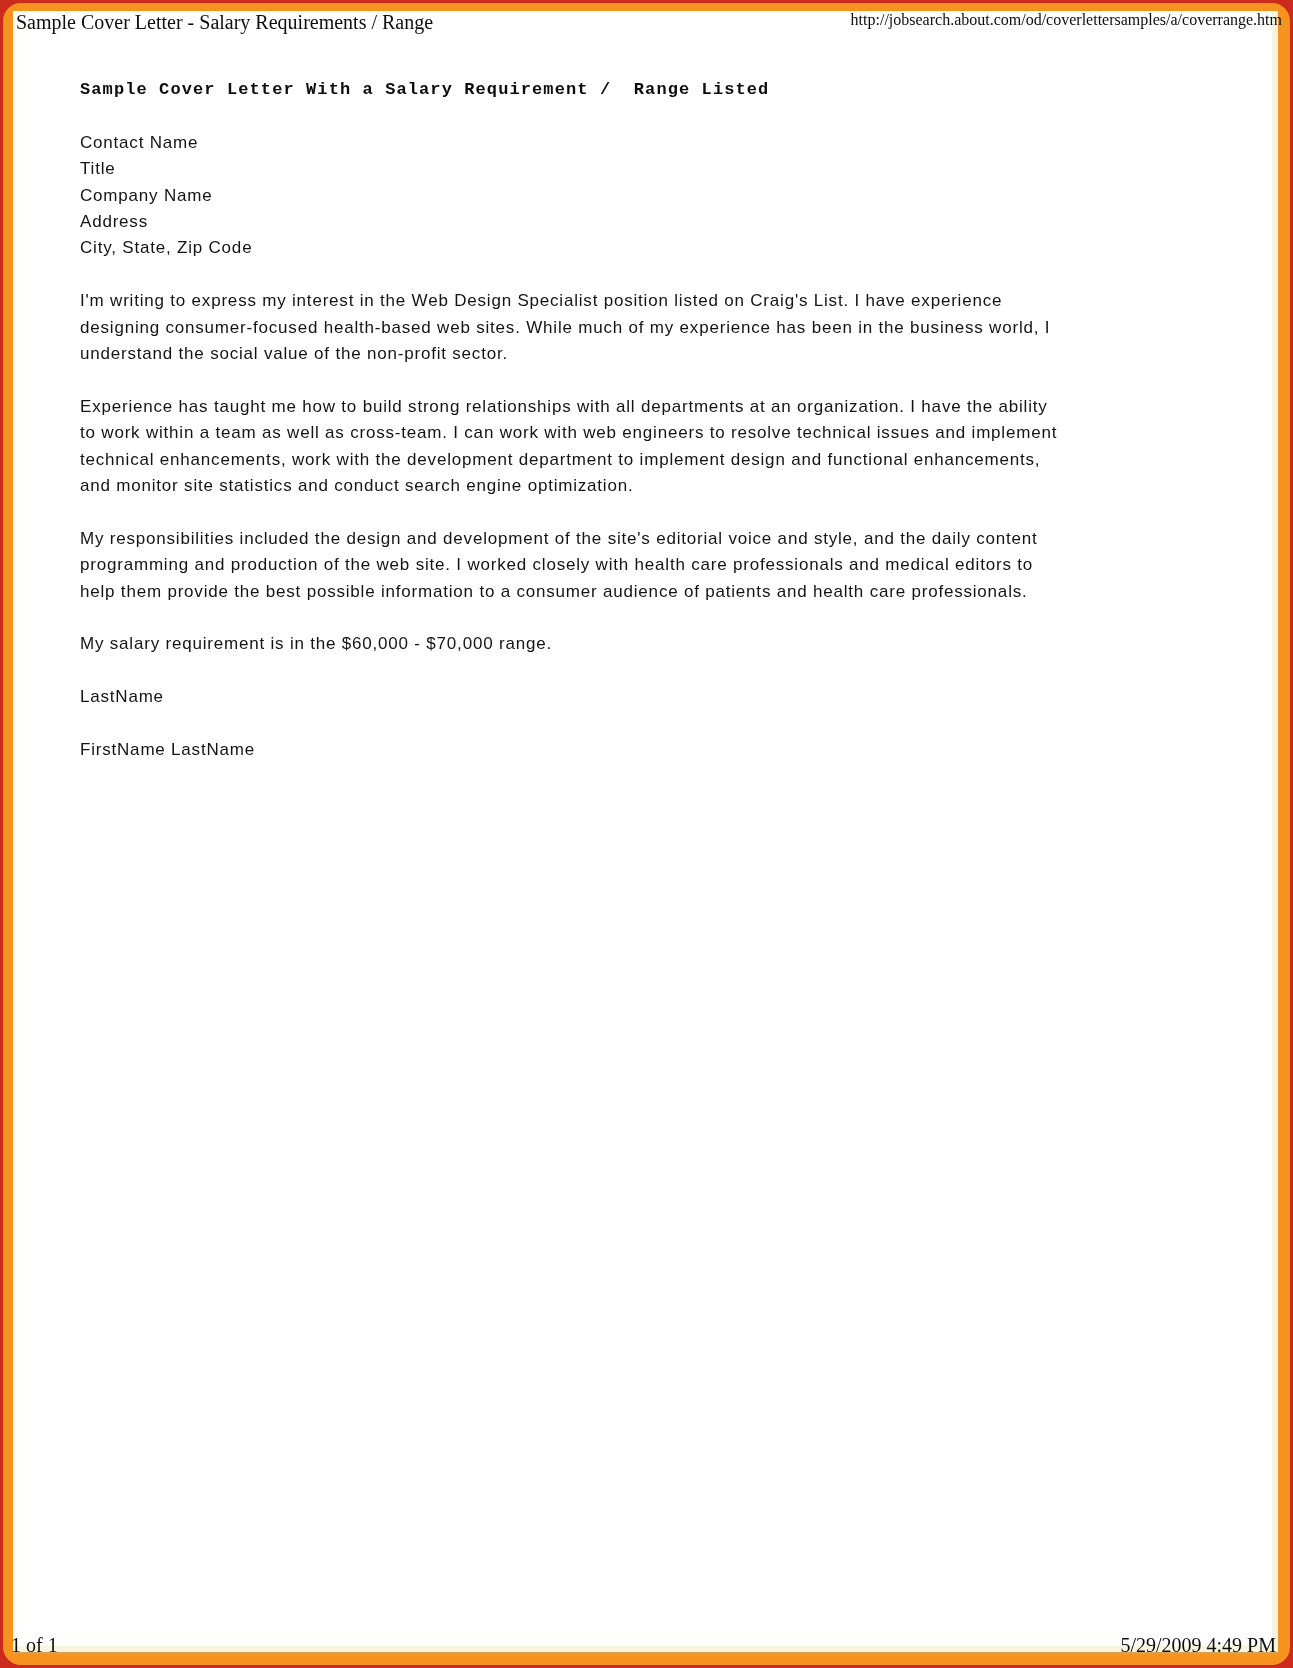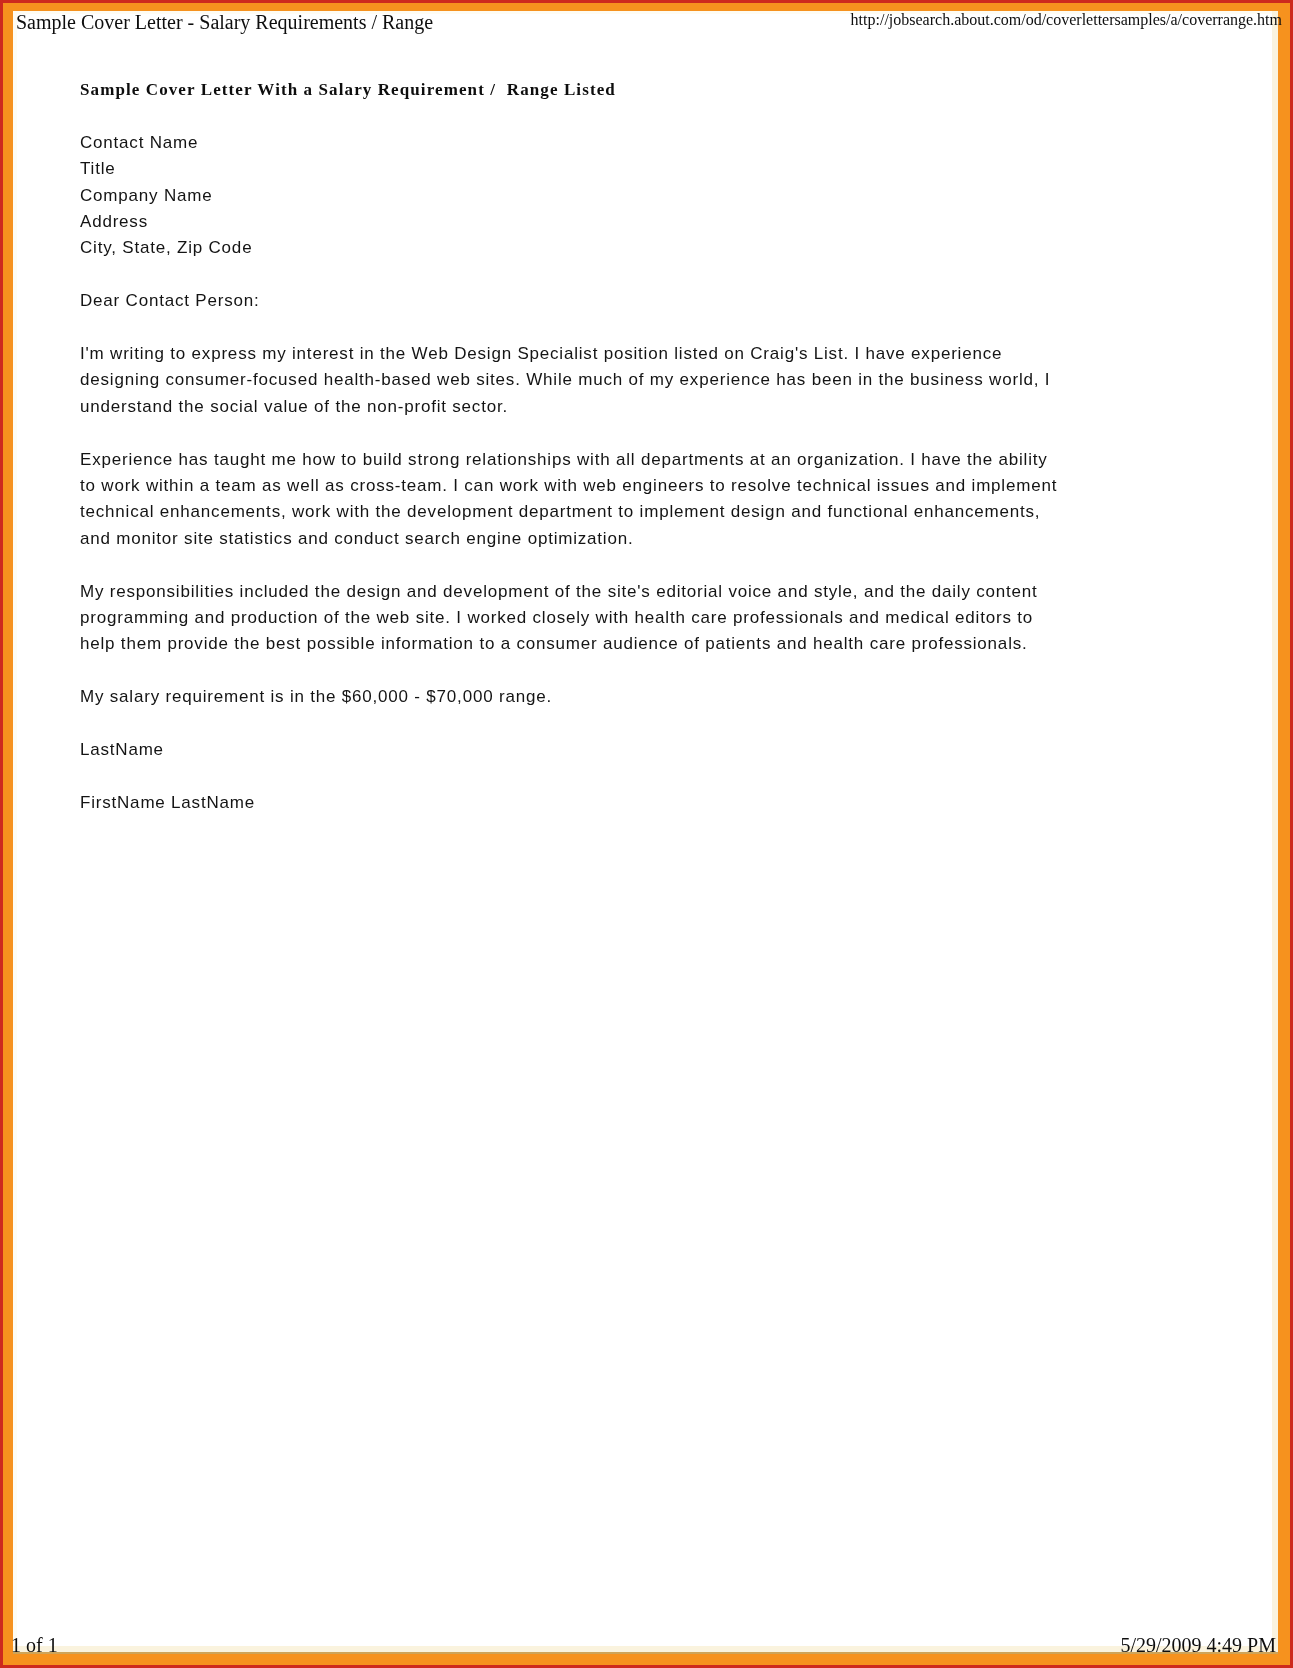--- a/index.html
+++ b/index.html
@@ -15,20 +15,21 @@
 
   .frame {
     position: relative;
     width: 100%;
     height: 100%;
     box-sizing: border-box;
     border-style: solid;
     border-color: #f6921e;
     border-width: 8px 12px 11px 10px;
     background: #5eead4;
+    border-radius: 18px;
   }
 
   .content {
     position: relative;
     width: 100%;
     height: 100%;
     box-sizing: border-box;
     background: #ffffff;
     
     box-shadow:
@@ -68,21 +69,21 @@
     left: 67px;
     right: 40px;
     font-family: "Liberation Sans", sans-serif;
     font-size: 17px;
     line-height: 26.4px;
     letter-spacing: 0.8px;
     color: #141414;
   }
 
   .letter-title {
-    font-family: Liberation Serif, serif;
+    font-family: Liberation Mono, monospace;
     font-size: 17px;
     font-weight: bold;
     letter-spacing: 1.1px;
     margin: 0 0 26.4px 0;
     white-space: pre;
     color: #0d0d0d;
   }
 
   .letter p {
     margin: 0 0 26.4px 0;
@@ -103,21 +104,20 @@
       <div class="letter">
         <h1 class="letter-title">Sample Cover Letter With a Salary Requirement /  Range Listed</h1>
 
 
         <p>Contact Name
 Title
 Company Name
 Address
 City, State, Zip Code</p>
 
-        <p>Dear Contact Person:</p>
 
         <p>I'm writing to express my interest in the Web Design Specialist position listed on Craig's List. I have experience
 designing consumer-focused health-based web sites. While much of my experience has been in the business world, I
 understand the social value of the non-profit sector.</p>
 
         <p>Experience has taught me how to build strong relationships with all departments at an organization. I have the ability
 to work within a team as well as cross-team. I can work with web engineers to resolve technical issues and implement
 technical enhancements, work with the development department to implement design and functional enhancements,
 and monitor site statistics and conduct search engine optimization.</p>
 

